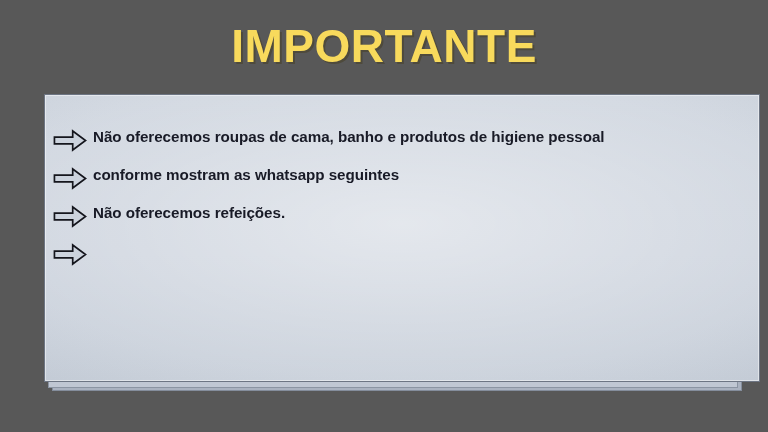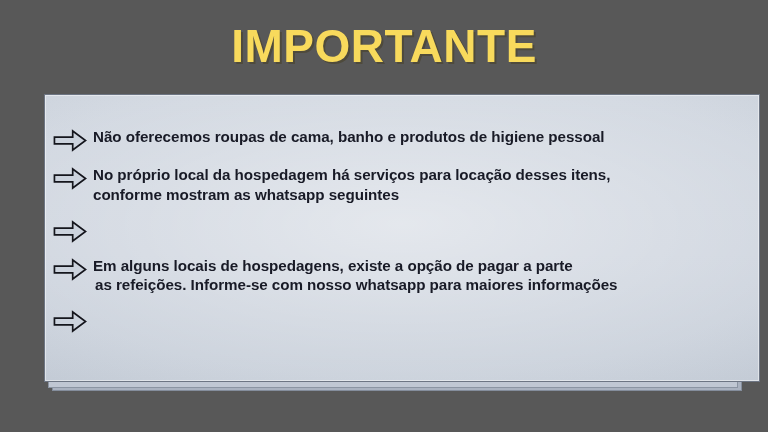--- a/index.html
+++ b/index.html
@@ -164,44 +164,35 @@
         </span>
       </div>
 
       <div class="bullet-row row-2">
         <span class="arrow-cell">
           <svg class="arrow-icon" viewBox="0 0 100 68" xmlns="http://www.w3.org/2000/svg" aria-hidden="true">
             <path d="M4 24 H58 V6 L96 34 L58 62 V44 H4 Z"></path>
           </svg>
         </span>
         <span class="text-cell">
-          <span>No próprio local da hospedagem há serviços para locação desses itens,</span>
           <span class="line2">conforme mostram as whatsapp seguintes</span>
         </span>
       </div>
 
       <div class="bullet-row row-3">
         <span class="arrow-cell">
           <svg class="arrow-icon" viewBox="0 0 100 68" xmlns="http://www.w3.org/2000/svg" aria-hidden="true">
             <path d="M4 24 H58 V6 L96 34 L58 62 V44 H4 Z"></path>
           </svg>
         </span>
-      </div>
-
-      <div class="bullet-row row-4">
-        <span class="arrow-cell">
-          <svg class="arrow-icon" viewBox="0 0 100 68" xmlns="http://www.w3.org/2000/svg" aria-hidden="true">
-            <path d="M4 24 H58 V6 L96 34 L58 62 V44 H4 Z"></path>
-          </svg>
-        </span>
-        <span class="text-cell">
-          <span>Em alguns locais de hospedagens, existe a opção de pagar a parte</span>
-          <span class="line2">as refeições. Informe-se com nosso whatsapp para maiores informações</span>
-        </span>
-      </div>
+        <span class="text-cell">
+          <span>Não oferecemos refeições.</span>
+        </span>
+      </div>
+
 
       <div class="bullet-row row-5">
         <span class="arrow-cell">
           <svg class="arrow-icon" viewBox="0 0 100 68" xmlns="http://www.w3.org/2000/svg" aria-hidden="true">
             <path d="M4 24 H58 V6 L96 34 L58 62 V44 H4 Z"></path>
           </svg>
         </span>
         <span class="text-cell">
         </span>
       </div>

